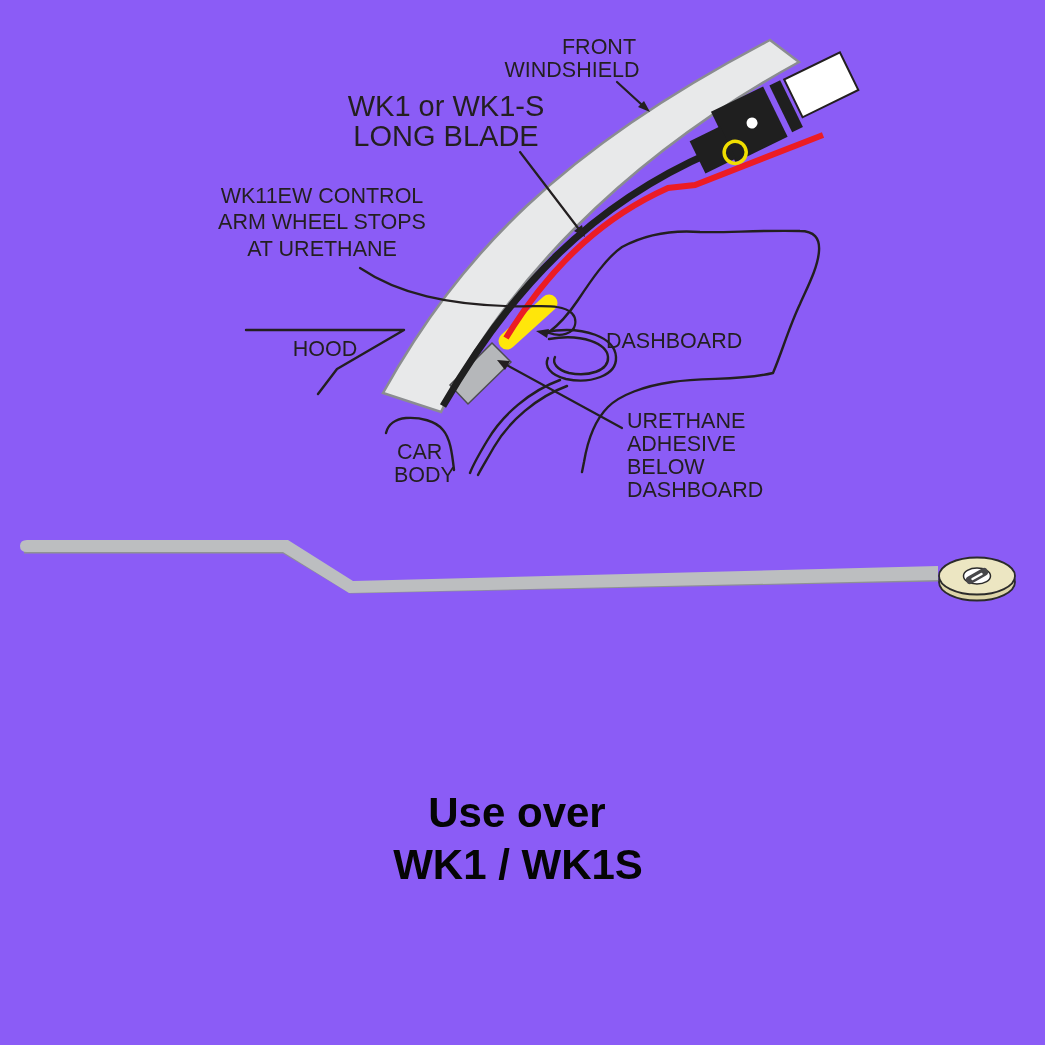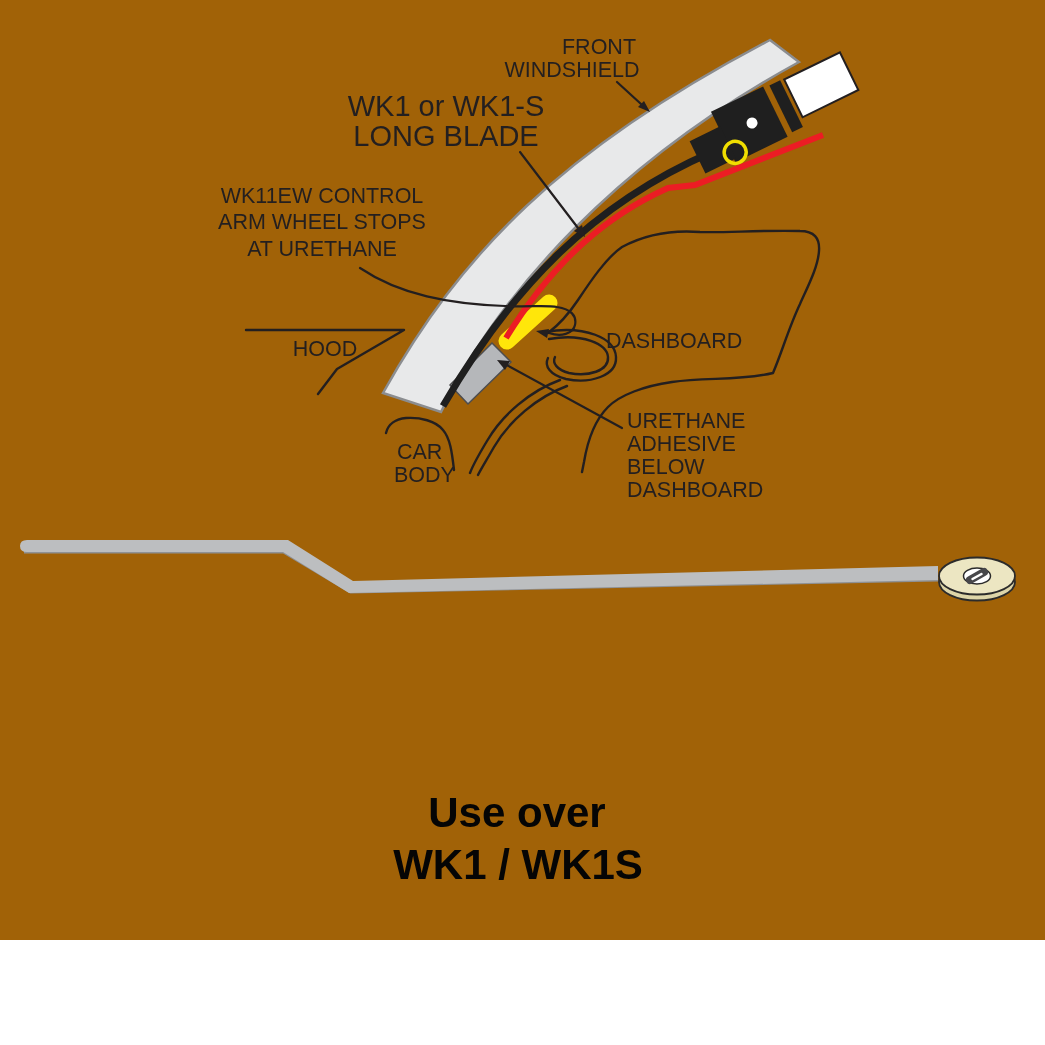--- a/index.html
+++ b/index.html
@@ -1,16 +1,16 @@
 <!DOCTYPE html>
 <html><head>
 <meta charset="utf-8">
 <style>
   html,body{margin:0;padding:0;background:#fff;}
-  .canvas{position:relative;width:1045px;height:940px;background:#a16207;overflow:hidden;}
+  .canvas{position:relative;width:1045px;height:1045px;background:#8b5cf6;overflow:hidden;}
   svg{position:absolute;left:0;top:0;}
   .lbl{font:21.5px "Liberation Sans","DejaVu Sans",sans-serif;fill:#231f20;}
   .lbl-big{font:29px "Liberation Sans","DejaVu Sans",sans-serif;fill:#231f20;}
   .caption-text{font:bold 42px "Liberation Sans","DejaVu Sans",sans-serif;fill:#050505;}
   .thinline{fill:none;stroke:#231f20;stroke-width:2.4;stroke-linecap:round;stroke-linejoin:round;}
   .leader{fill:none;stroke:#231f20;stroke-width:2.2;stroke-linecap:round;}
   .arrowhead{fill:#231f20;stroke:none;}
 </style>
 </head>
 <body>

